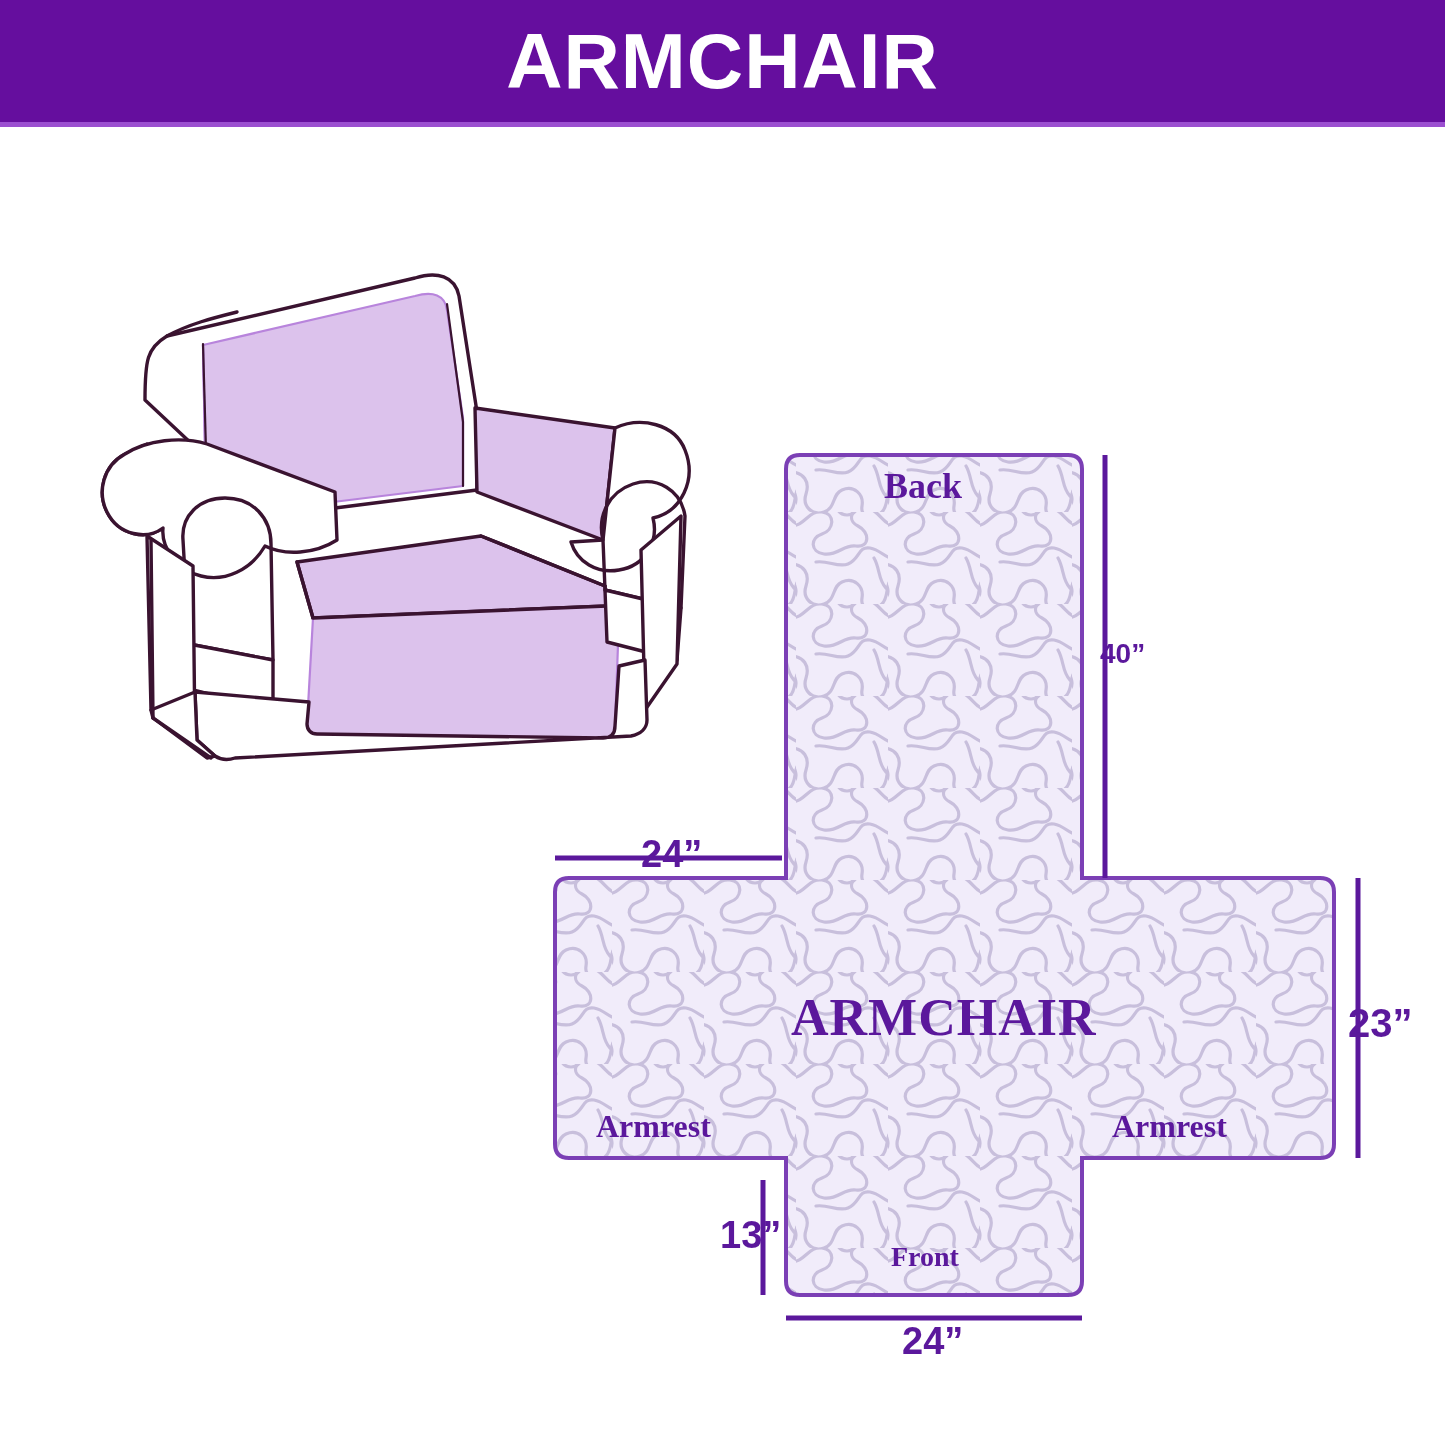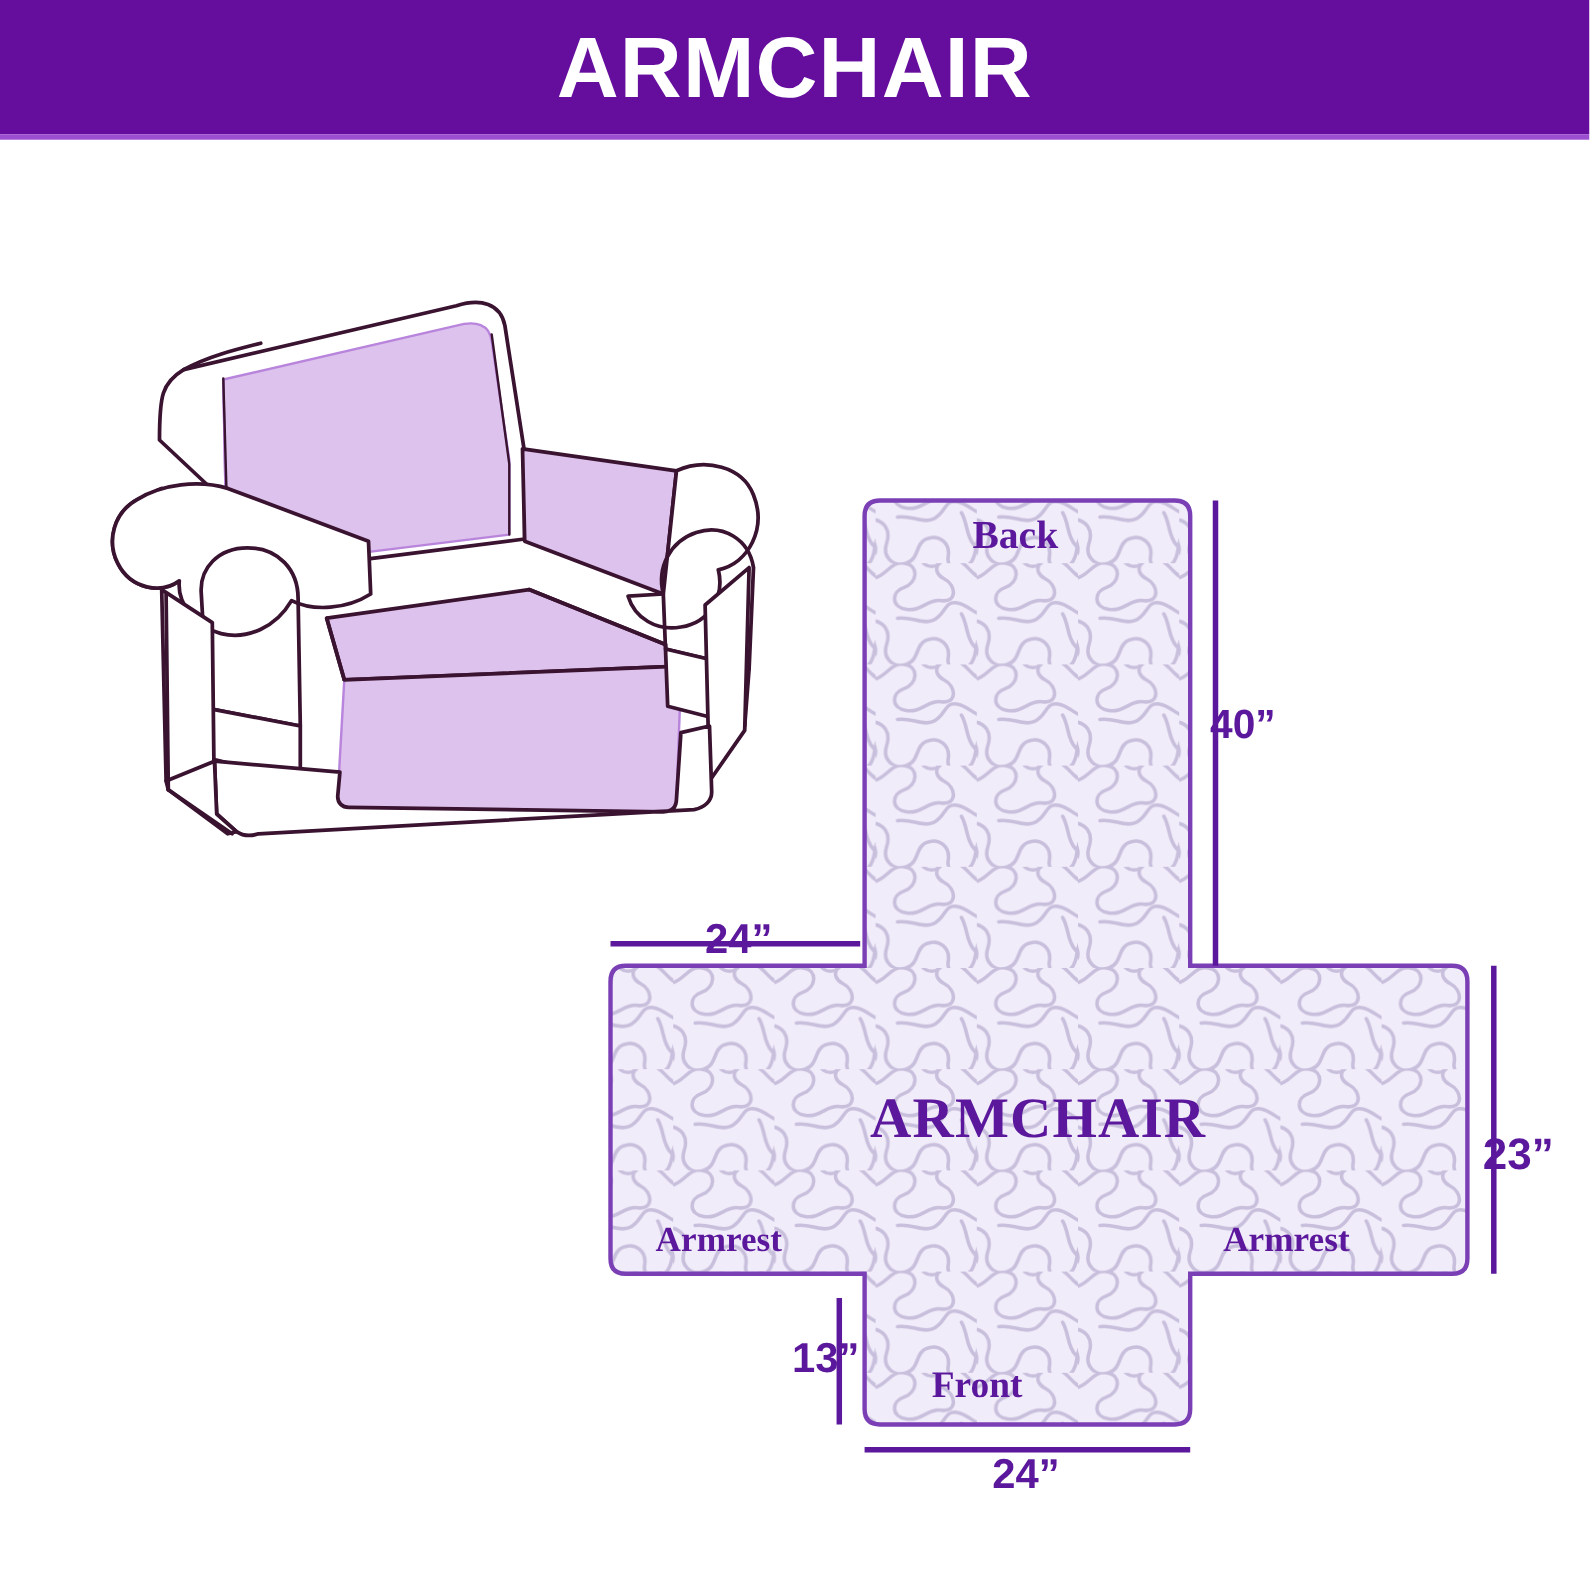--- a/index.html
+++ b/index.html
@@ -78,24 +78,24 @@
     font-weight: bold;
     font-family: "Liberation Sans", sans-serif;
     white-space: nowrap;
     line-height: 1;
   }
 
   .lbl-back   { left: 884px;  top: 468px;  font-size: 36px; }
   .lbl-armchair { left: 791px; top: 992px; font-size: 52px; letter-spacing: 1px; }
   .lbl-armrest-left  { left: 596px;  top: 1110px; font-size: 32px; }
   .lbl-armrest-right { left: 1112px; top: 1110px; font-size: 32px; }
-  .lbl-front  { left: 847px;  top: 1243px; font-size: 34px; }
-
-  .dim-40 { left: 1100px; top: 640px;  font-size: 37px; }
-  .dim-23 { left: 1348px; top: 1003px; font-size: 40px; margin-top: 27px; }
+  .lbl-front  { left: 891px;  top: 1243px; font-size: 28px; }
+
+  .dim-40 { left: 1100px; top: 640px;  font-size: 28px; }
+  .dim-23 { left: 1348px; top: 1003px; font-size: 40px; }
   .dim-24-top { left: 641px; top: 835px;  font-size: 38px; }
   .dim-24-bottom { left: 902px; top: 1322px; font-size: 38px; }
   .dim-13 { left: 720px; top: 1216px; font-size: 38px; }
 </style>
 </head>
 <body>
 
 <div class="header-banner">
   <div class="header-title">ARMCHAIR</div>
 </div>

